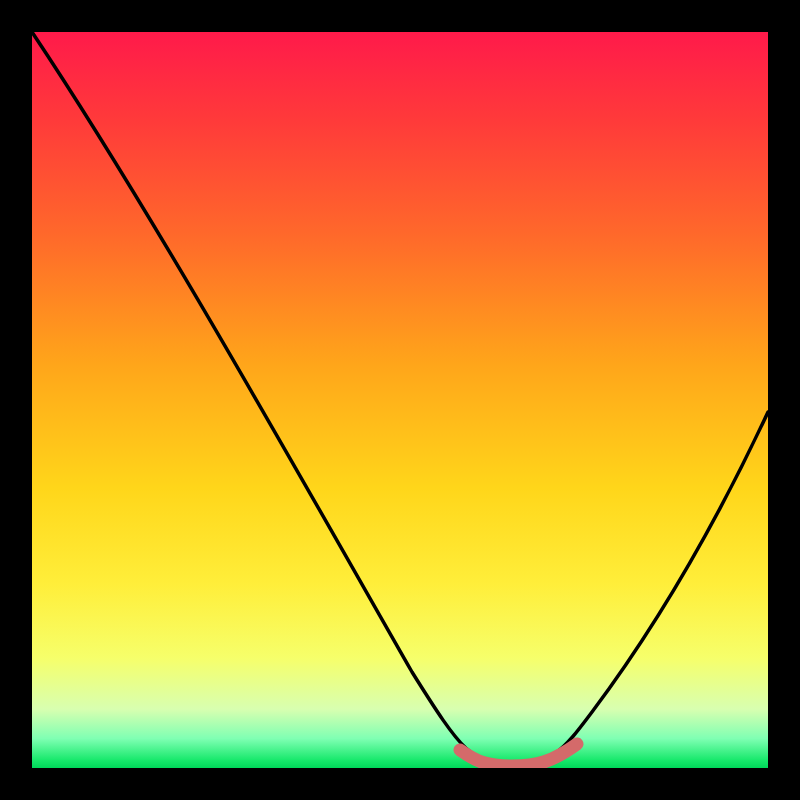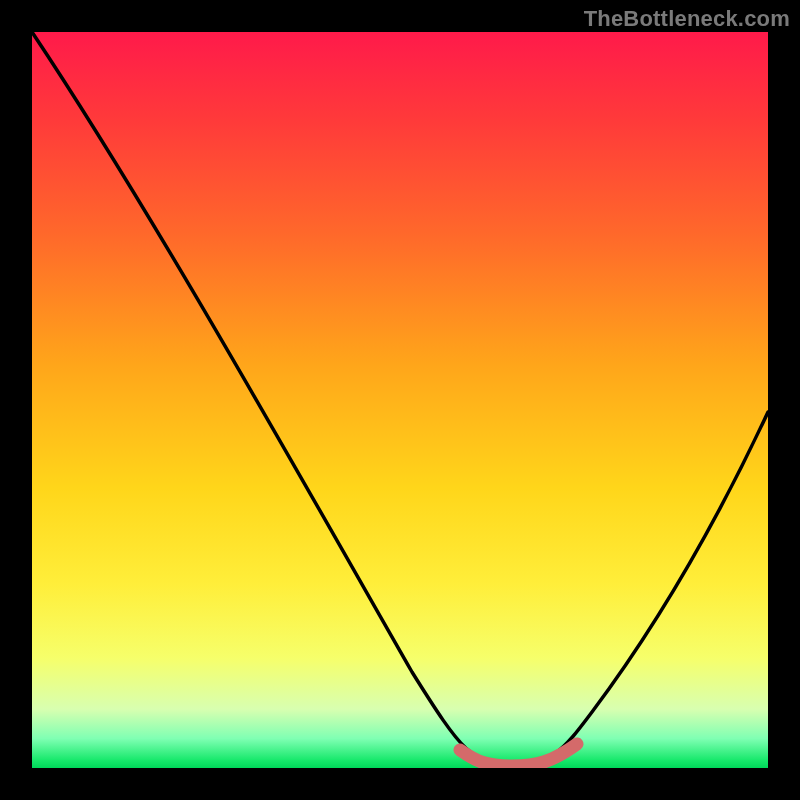--- a/index.html
+++ b/index.html
@@ -81,14 +81,13 @@
                C 430 720, 440 732, 480 732
                C 520 732, 530 720, 560 680
                C 620 600, 680 500, 736 380" fill="none" stroke="#000000" stroke-width="3.5" stroke-linecap="round"></path>
 
       <path d="M 428 718
                C 445 730, 455 734, 480 734
                C 505 734, 520 730, 545 712" fill="none" stroke="#d46a6a" stroke-width="13" stroke-linecap="round"></path>
     </svg>
   </div>
 
-  <div class="watermark">TheBottleneck.com</div>
 </div>
 
 </body></html>

